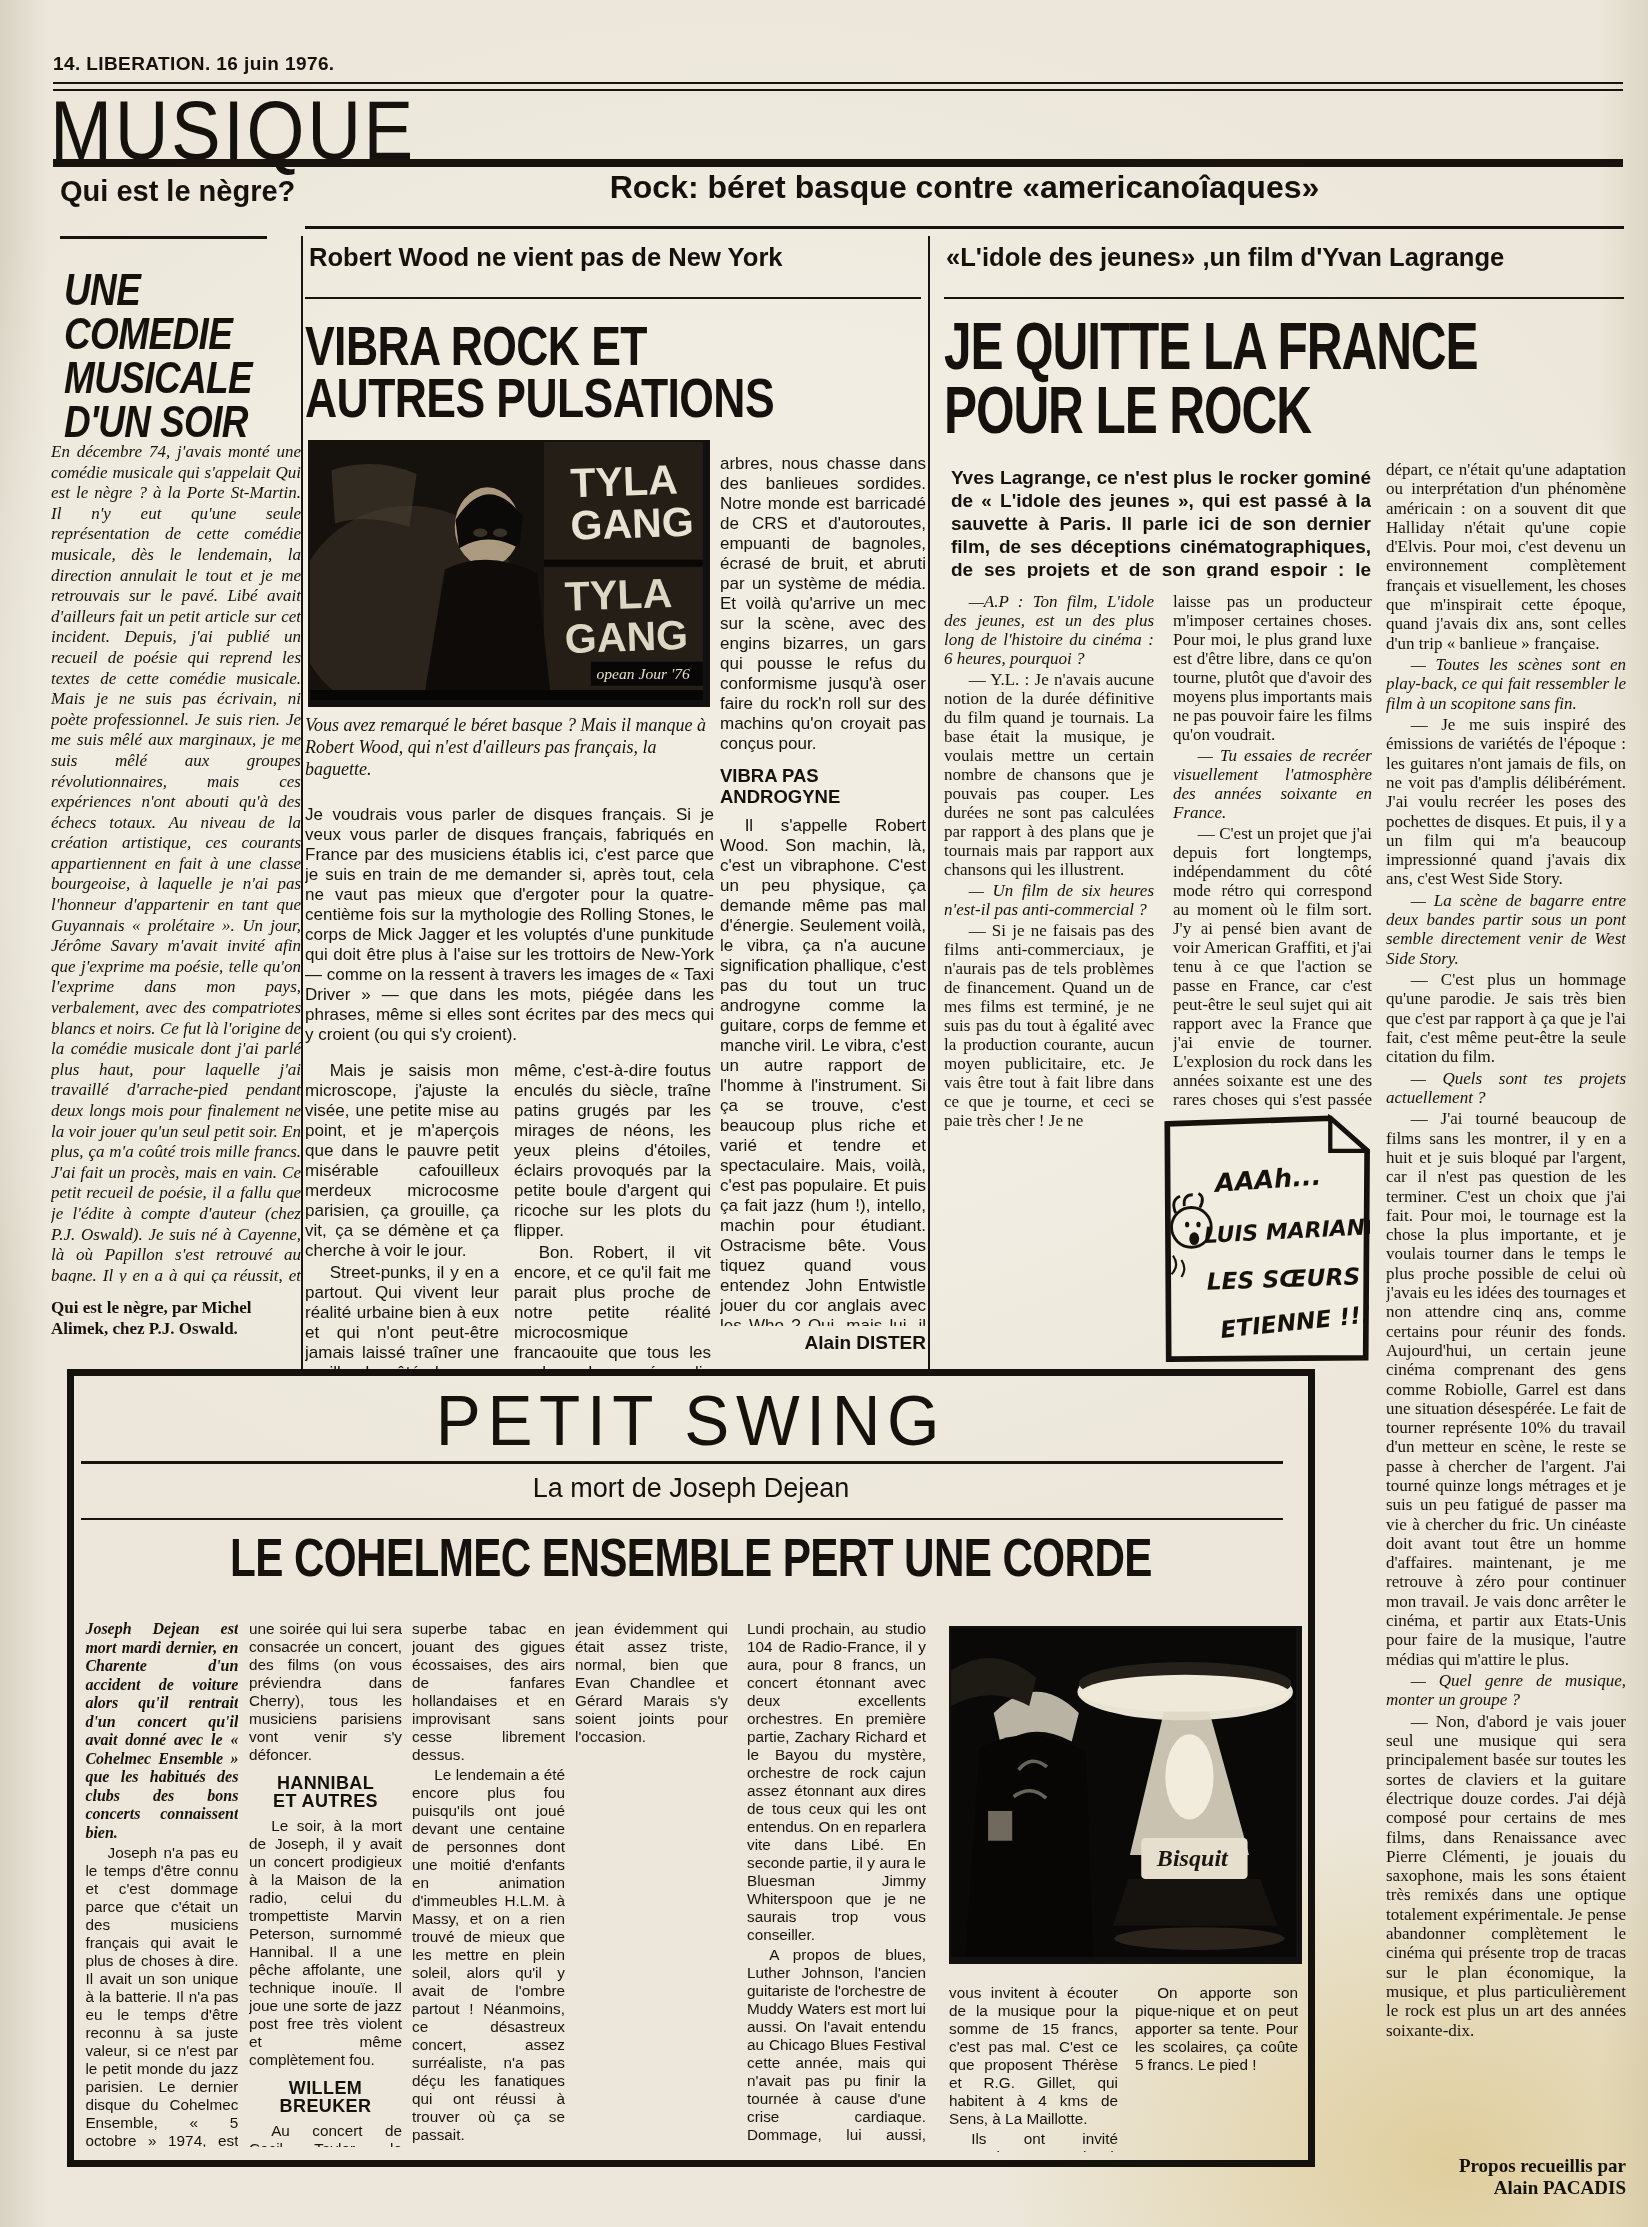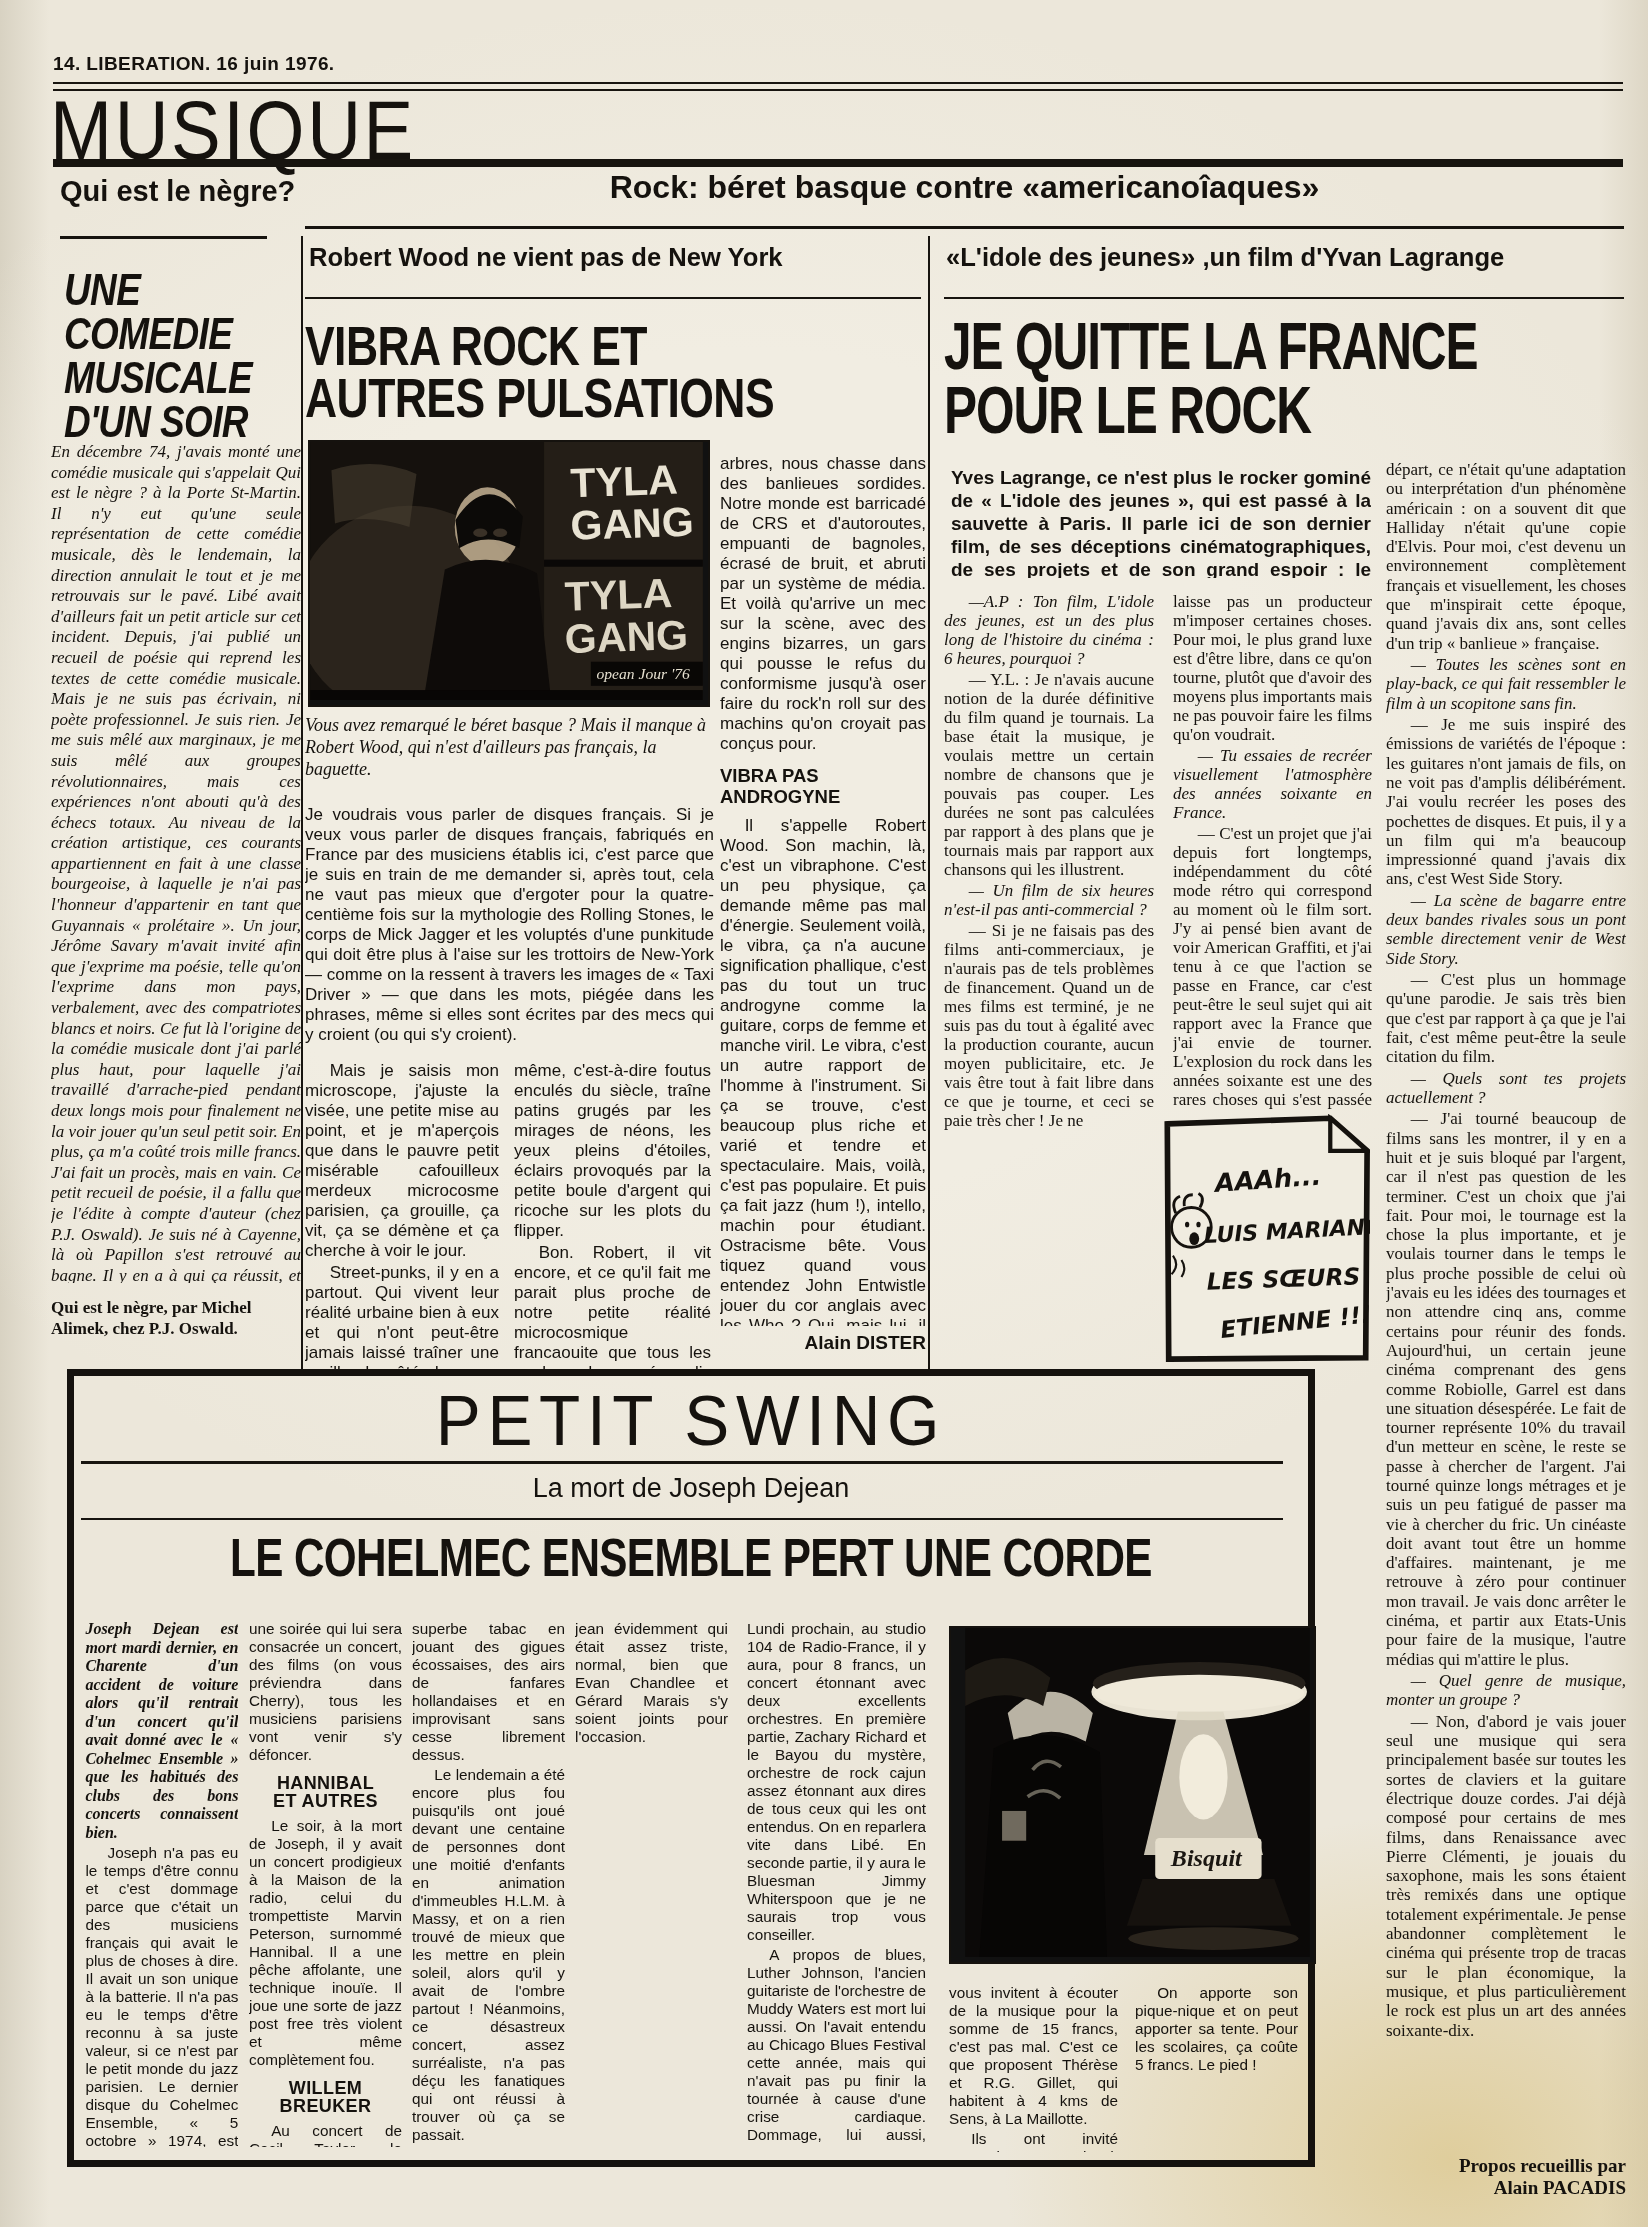--- a/index.html
+++ b/index.html
@@ -61,21 +61,21 @@
   #swrule2{left:7px;top:142px;width:1202px;height:2.1px;}
   #swhead{left:0;top:152px;width:100%;text-align:center;font-size:48px;font-weight:bold;letter-spacing:-0.7px;
           transform:scale(.88,1.1);transform-origin:center top;}
   .swcol{font-size:15.3px;line-height:18px;}
   #sc1{left:11.4px;top:244px;width:153px;height:527px;}
   #sc1 .para.i{font-family:"Liberation Serif",serif;font-size:16px;line-height:18.5px;font-weight:bold;}
   #sc2{left:175px;top:244px;width:153px;height:527px;}
   #sc3{left:338px;top:244px;width:153px;height:527px;}
   #sc4{left:501px;top:244px;width:153px;height:527px;}
   #sc5{left:673px;top:244px;width:179px;height:527px;}
-  #photo2{left:875px;top:250px;width:349px;height:334px;padding-left:14px;}
+  #photo2{left:875px;top:250px;width:349px;height:334px;}
   #scA{left:875px;top:608px;width:169px;height:168px;}
   #scB{left:1061px;top:608px;width:163px;height:168px;}
   .photoframe{border:2.1px solid #15120e;background:#111;}
   #photo1{left:308px;top:440px;width:398px;height:263px;}
   #cartoon{left:1163px;top:1114px;width:207px;height:248px;}
   #vrule1{left:301px;top:236px;width:2.1px;height:1133px;}
   #vrule2{left:928px;top:236px;width:2.1px;height:1133px;}
   .subheadbig{font-weight:bold;text-align:left;font-size:18.5px;line-height:21px;margin:11.4px 0 8.5px;}
 </style>
 </head>
@@ -189,21 +189,21 @@
       <text x="58" y="182" font-family="DejaVu Sans, sans-serif" font-size="31" font-weight="bold" font-style="italic" fill="#15120e" transform="rotate(-3 58 182)">LUIS MARIANO,</text>
       <text x="62" y="248" font-family="DejaVu Sans, sans-serif" font-size="33" font-weight="bold" font-style="italic" fill="#15120e" transform="rotate(-2 62 248)">LES SŒURS</text>
       <text x="82" y="316" font-family="DejaVu Sans, sans-serif" font-size="33" font-weight="bold" font-style="italic" fill="#15120e" transform="rotate(-6 82 316)">ETIENNE !!!</text>
     </svg>
   </div>
 
   <div class="abs just hid ivcol" id="rcol3">
       <p class="para first">départ, ce n'était qu'une adaptation ou interprétation d'un phénomène américain : on a souvent dit que Halliday n'était qu'une copie d'Elvis. Pour moi, c'est devenu un environnement complètement français et visuellement, les choses que m'inspirait cette époque, quand j'avais dix ans, sont celles d'un trip « banlieue » française.</p>
       <p class="para q">— Toutes les scènes sont en play-back, ce qui fait ressembler le film à un scopitone sans fin.</p>
       <p class="para">— Je me suis inspiré des émissions de variétés de l'époque : les guitares n'ont jamais de fils, on ne voit pas d'amplis délibérément. J'ai voulu recréer les poses des pochettes de disques. Et puis, il y a un film qui m'a beaucoup impressionné quand j'avais dix ans, c'est West Side Story.</p>
-      <p class="para q">— La scène de bagarre entre deux bandes rivales sous un pont semble directement venir de West Side Story.</p>
+      <p class="para q">— La scène de bagarre entre deux bandes partir sous un pont semble directement venir de West Side Story.</p>
       <p class="para">— C'est plus un hommage qu'une parodie. Je sais très bien que c'est par rapport à ça que je l'ai fait, c'est même peut-être la seule citation du film.</p>
       <p class="para q">— Quels sont tes projets actuellement ?</p>
       <p class="para">— J'ai tourné beaucoup de films sans les montrer, il y en a huit et je suis bloqué par l'argent, car il n'est pas question de les terminer. C'est un choix que j'ai fait. Pour moi, le tournage est la chose la plus importante, et je voulais tourner dans le temps le plus proche possible de celui où j'avais eu les idées des tournages et non attendre cinq ans, comme certains pour réunir des fonds. Aujourd'hui, un certain jeune cinéma comprenant des gens comme Robiolle, Garrel est dans une situation désespérée. Le fait de tourner représente 10% du travail d'un metteur en scène, le reste se passe à chercher de l'argent. J'ai tourné quinze longs métrages et je suis un peu fatigué de passer ma vie à chercher du fric. Un cinéaste doit avant tout être un homme d'affaires. maintenant, je me retrouve à zéro pour continuer mon travail. Je vais donc arrêter le cinéma, et partir aux Etats-Unis pour faire de la musique, l'autre médias qui m'attire le plus.</p>
       <p class="para q">— Quel genre de musique, monter un groupe ?</p>
       <p class="para">— Non, d'abord je vais jouer seul une musique qui sera principalement basée sur toutes les sortes de claviers et la guitare électrique douze cordes. J'ai déjà composé pour certains de mes films, dans Renaissance avec Pierre Clémenti, je jouais du saxophone, mais les sons étaient très remixés dans une optique totalement expérimentale. Je pense abandonner complètement le cinéma qui présente trop de tracas sur le plan économique, la musique, et plus particulièrement le rock est plus un art des années soixante-dix.</p>
     </div>
   <div class="abs pre" id="rsig">Propos recueillis par
 Alain PACADIS</div>
 
   <div class="abs" id="swingbox">

